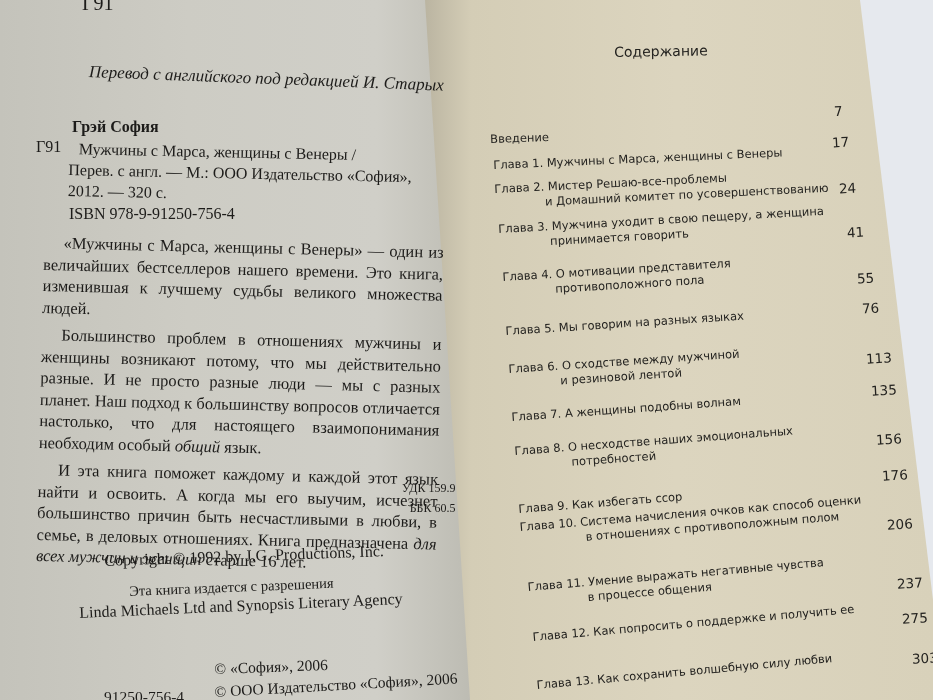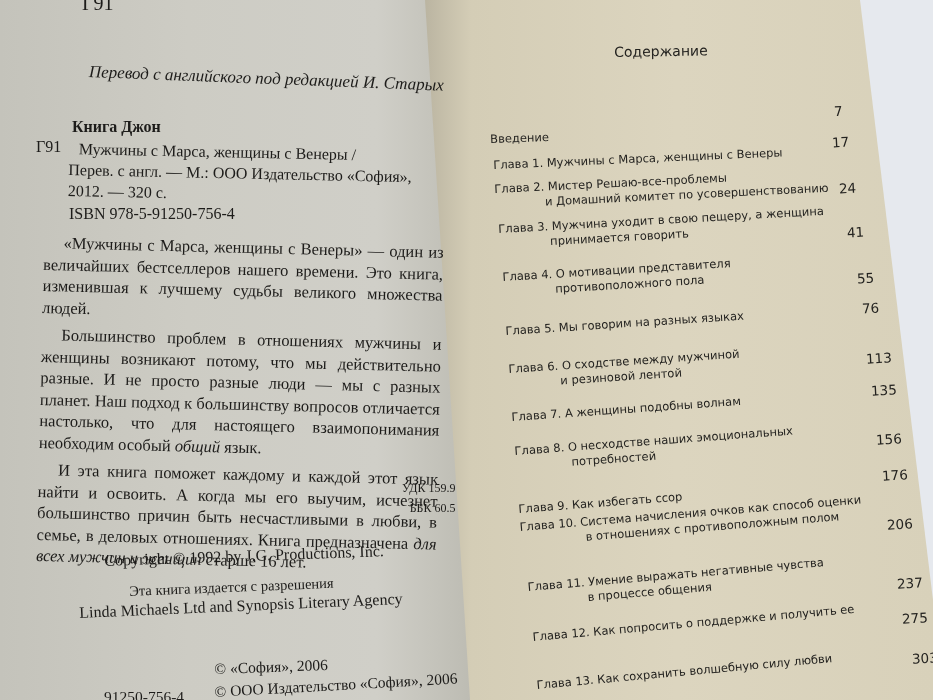--- a/index.html
+++ b/index.html
@@ -49,28 +49,28 @@
 </head>
 <body>
 
 <div class="right-page"></div>
 <div class="left-page"></div>
 
 <div style="position:absolute;left:14px;top:0;width:933px;height:616px;z-index:3;">
 
   <div class="abs serif page-num">Г91</div>
   <div class="abs serif translator">Перевод с английского под редакцией И. Старых</div>
-  <div class="abs serif author">Книга Джон</div>
+  <div class="abs serif author">Грэй София</div>
   <div class="abs serif code">Г91</div>
   <div class="abs serif biblio">
     <div style="padding-left:10px">Мужчины с Марса, женщины с Венеры /</div>
     <div>Перев. с англ. — М.: ООО Издательство «София»,</div>
     <div>2012. — 320 с.</div>
   </div>
-  <div class="abs serif isbn">ISBN 978-5-91250-756-4</div>
+  <div class="abs serif isbn">ISBN 978-9-91250-756-4</div>
 
   <div class="abs serif annot">
     <p>«Мужчины с Марса, женщины с Венеры» — один из величайших бестселлеров нашего времени. Это книга, изменившая к лучшему судьбы великого множества людей.</p>
     <p><span>Большинство проблем в отношениях мужчины и женщины возникают потому, что мы действительно разные. И не просто разные люди — мы с разных планет. Наш подход к большинству вопросов отличается настолько, что для настоящего взаимопонимания необходим особый </span><span class="it">общий</span><span> язык.</span></p>
     <p><span>И эта книга поможет каждому и каждой этот язык найти и освоить. А когда мы его выучим, исчезнет большинство причин быть несчастливыми в любви, в семье, в деловых отношениях. Книга предназначена </span><span class="it">для всех мужчин и женщин</span><span> старше 16 лет.</span></p>
   </div>
 
   <div class="abs serif udk">
     <div>УДК 159.9</div>
     <div>ББК 60.5</div>

